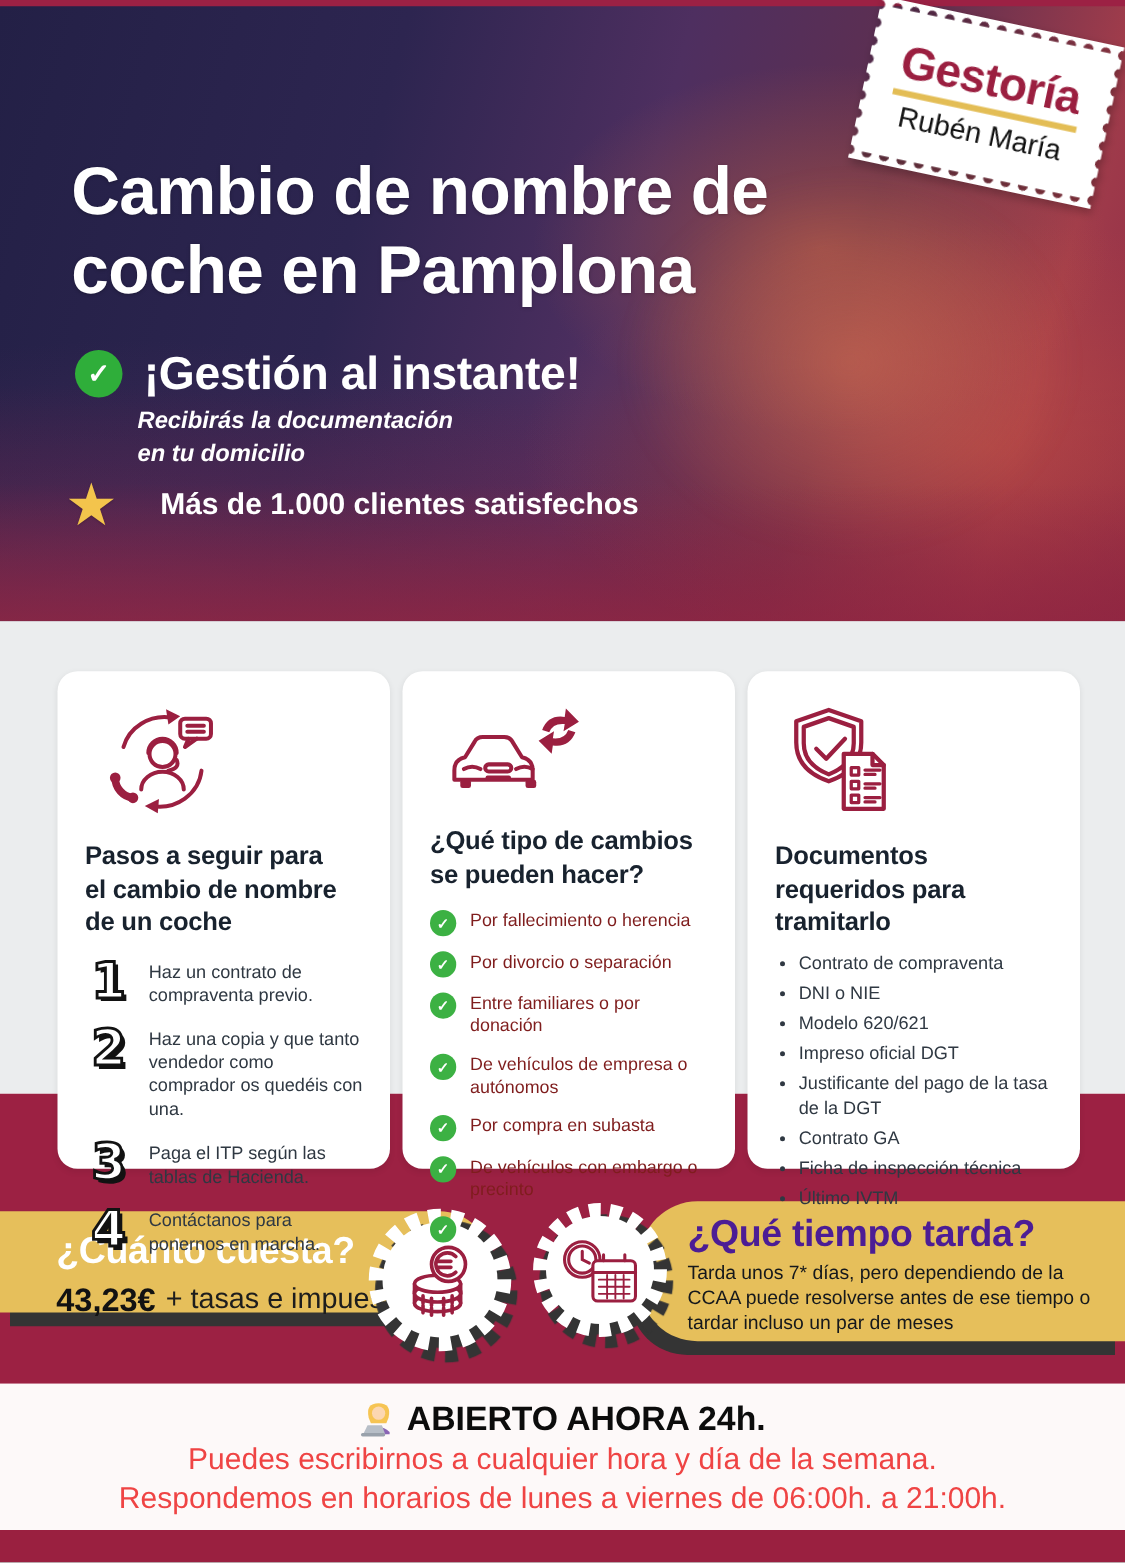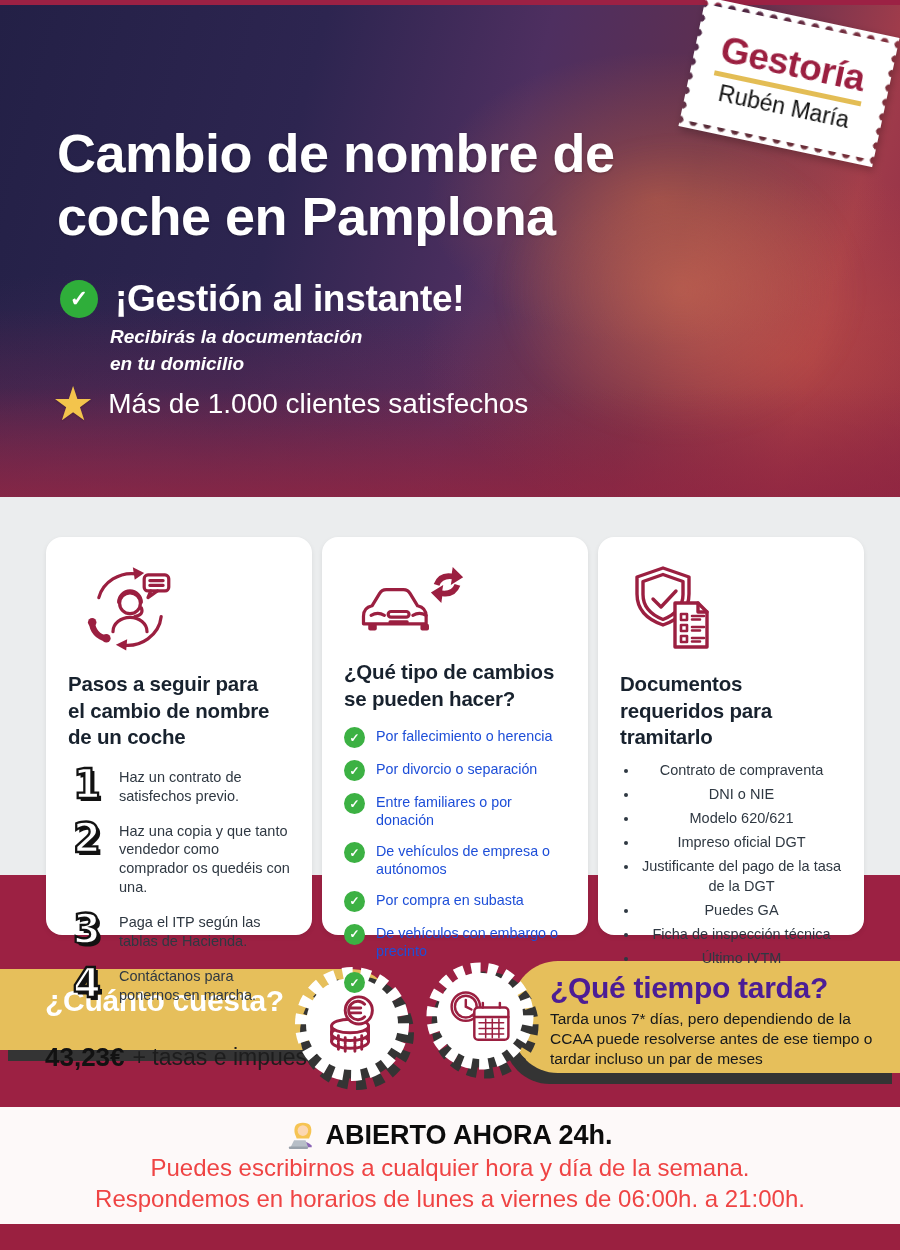--- a/index.html
+++ b/index.html
@@ -28,21 +28,21 @@
 
   .instant-row { position:absolute; left:60px; top:278px; display:flex; align-items:center; gap:17px; }
   .big-check { width:38px; height:38px; border-radius:50%; background:#2fae3a; color:#fff;
     display:flex; align-items:center; justify-content:center; font-size:22px; font-weight:bold; flex:0 0 auto; }
   .instant-title { color:#fff; font-size:37px; font-weight:600; letter-spacing:-.3px; }
   .instant-sub { position:absolute; left:110px; top:324px; color:#fff; font-style:italic;
     font-size:19px; font-weight:600; line-height:1.42; }
   .instant-sub span { display:block; }
   .clients-row { position:absolute; left:52px; top:380px; display:flex; align-items:center; gap:14px; }
   .star-icon { color:#f3c44c; font-size:47px; line-height:1; text-shadow:0 1px 2px rgba(0,0,0,.2); }
-  .clients-text { color:#fff; font-size:28px; font-weight:400; }
+  .clients-text { color:#fff; font-size:24px; font-weight:700;margin-left:20px; }
 
   
   .stamp { position:absolute; top:16px; right:12px; width:198px; height:132px;
     transform:rotate(12deg); z-index:6;
     background-image:radial-gradient(circle at center, rgba(0,0,0,0) 0 3.7px, #fff 4.1px);
     background-size:14.2px 14.8px; background-position:center;
     filter:drop-shadow(2px 3px 4px rgba(0,0,0,.3)); }
   .stamp-inner { position:absolute; inset:7px; background:#fff; display:flex; flex-direction:column;
     align-items:center; justify-content:center; }
   .stamp-brand { color:#9b1f40; font-size:37px; font-weight:800; letter-spacing:-.5px; }
@@ -63,30 +63,30 @@
   .steps-list { margin-top:14px; }
   .step-row { display:flex; gap:13px; margin-bottom:13px; align-items:flex-start; }
   .step-num { width:38px; flex:0 0 auto; font-family:"DejaVu Sans", sans-serif; font-size:40px; font-weight:800;
     line-height:.95; color:#fff; -webkit-text-stroke:2.3px #121212; text-shadow:3px 3px 0 #121212; text-align:center; }
   .step-text { font-size:14.5px; line-height:1.3; padding-top:3px; color:#2f3842; }
 
   .check-list { margin-top:14px; }
   .check-row { display:flex; gap:11px; margin-bottom:11px; align-items:flex-start; }
   .gcheck { width:21px; height:21px; border-radius:50%; background:#3cb143; color:#fff; flex:0 0 auto;
     display:flex; align-items:center; justify-content:center; font-size:12px; font-weight:bold; margin-top:1px; }
-  .check-text { font-size:14.3px; line-height:1.25; color:#1d4ed8; padding-top:2px; }
-
-  .doc-list { margin-top:10px; padding-left:19px;text-align:center; }
+  .check-text { font-size:14.3px; line-height:1.25; color:#7f1d1d; padding-top:2px; }
+
+  .doc-list { margin-top:10px; padding-left:19px; }
   .doc-list li { font-size:14.5px; line-height:1.32; color:#2f3842; margin-bottom:5px; }
 
   
   .yellow-left { position:absolute; top:94px; left:0; width:392px; height:81px; background:#e6bf5b;
     border-radius:0 46px 46px 0; box-shadow:8px 11px 0 #343434; z-index:1; padding:15px 0 0 45px; }
   .cost-title { color:#fff; font-size:30px; font-weight:800; letter-spacing:-.3px; }
-  .cost-line { margin-top:24px; display:flex; align-items:center; gap:8px; }
+  .cost-line { margin-top:7px; display:flex; align-items:flex-start; gap:8px; }
   .cost-price { color:#121212; font-size:26px; font-weight:800; }
   .cost-suffix { color:#1d1d1d; font-size:23px; }
 
   .yellow-right { position:absolute; top:86px; left:512px; width:388px; height:112px; background:#e6bf5b;
     border-radius:46px 0 0 46px; box-shadow:-8px 11px 0 #343434; z-index:1; padding:10px 14px 0 38px; }
   .time-title { color:#4c1d95; font-size:30px; font-weight:800; letter-spacing:-.3px; }
   .time-desc { margin-top:4px; color:#15181c; font-size:15.5px; line-height:1.28; font-weight:500; max-width:335px; }
 
   .badge { position:absolute; z-index:2; }
   .badge-euro { left:286px; top:83px; }
@@ -214,21 +214,21 @@
           <path d="M58 4 l12 6 -10 7 z"></path>
           <path d="M52 80 l-12 6 11 6 z"></path>
           <circle cx="15" cy="62" r="4.5"></circle>
           <circle cx="30" cy="79" r="4.5"></circle>
         </g>
       </svg>
       <div class="card-title" style="max-width:205px">Pasos a seguir para el cambio de nombre de un coche</div>
       <div class="steps-list">
         <div class="step-row">
           <div class="step-num">1</div>
-          <div class="step-text">Haz un contrato de satisfechos previo.</div>
+          <div class="step-text">Haz un contrato de compraventa previo.</div>
         </div>
         <div class="step-row">
           <div class="step-num">2</div>
           <div class="step-text">Haz una copia y que tanto vendedor como comprador os quedéis con una.</div>
         </div>
         <div class="step-row">
           <div class="step-num">3</div>
           <div class="step-text">Paga el ITP según las tablas de Hacienda.</div>
         </div>
         <div class="step-row">
@@ -304,21 +304,21 @@
           </g>
         </g>
       </svg>
       <div class="card-title" style="max-width:175px">Documentos requeridos para tramitarlo</div>
       <ul class="doc-list">
         <li>Contrato de compraventa</li>
         <li>DNI o NIE</li>
         <li>Modelo 620/621</li>
         <li>Impreso oficial DGT</li>
         <li>Justificante del pago de la tasa de la DGT</li>
-        <li>Puedes GA</li>
+        <li>Contrato GA</li>
         <li>Ficha de inspección técnica</li>
         <li>Último IVTM</li>
       </ul>
     </div>
   </div>
 
   <div class="bottom-light">
     <div class="open-row">
       <svg width="30" height="30" viewBox="0 0 34 32">
         <path d="M9 15 q-3 -13 9 -13 q12 0 9 13 l-2 5 h-14 z" fill="#f6c453"></path>

